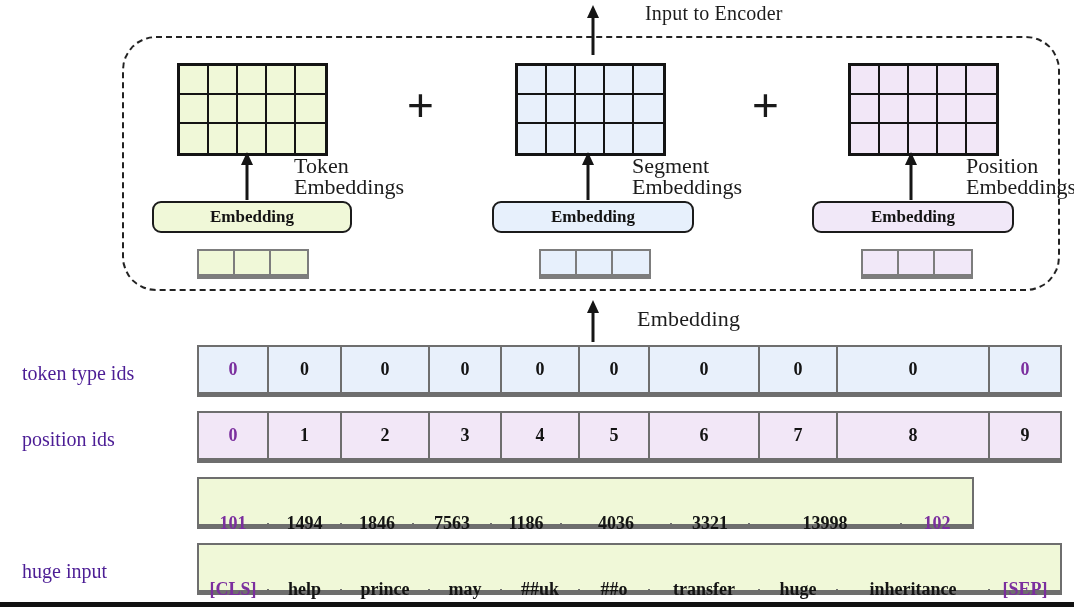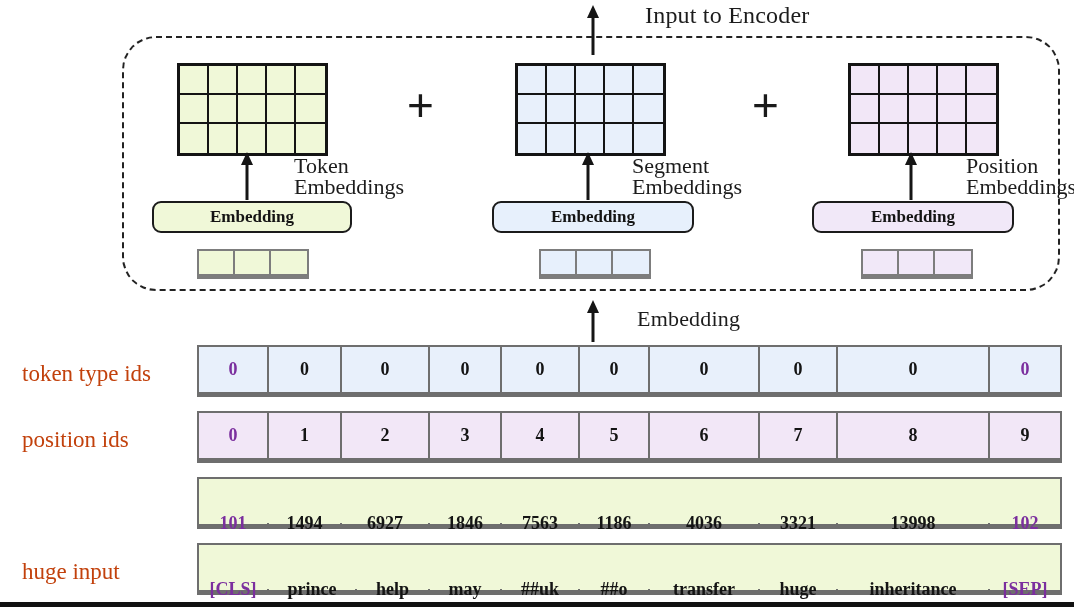--- a/index.html
+++ b/index.html
@@ -28,21 +28,21 @@
     width: 938px;
     height: 255px;
     border: 2px dashed #222222;
     border-radius: 34px;
     box-sizing: border-box;
   }
 
   
   .head-label {
     position: absolute;
-    font-size: 24px;
+    font-size: 20px;
     color: #1c1c1c;
     letter-spacing: .2px;
     white-space: nowrap;
   }
   #input-to-encoder-label { left: 645px; top: 2px; }
   #embedding-flow-label   { left: 637px; top: 306px; font-size: 22px; }
 
   
   .grid {
     position: absolute;
@@ -142,22 +142,22 @@
     height: 57px;
     margin-bottom: 9px;
   }
   .row-label {
     position: absolute;
     left: 22px;
     top: 0;
     height: 57px;
     display: flex;
     align-items: center;
-    font-size: 23px;
-    color: #c2410c;
+    font-size: 20px;
+    color: #4c1d95;
     white-space: nowrap;
   }
   .row-cells {
     position: absolute;
     left: 197px;
     top: 0;
     display: flex;
     height: 52px;
     border: 2px solid #6e6e6e;
     border-bottom-width: 5px;
@@ -341,36 +341,35 @@
           <div class="tcell" style="width: 110px;">6</div>
           <div class="tcell" style="width: 78px;">7</div>
           <div class="tcell" style="width: 152px;">8</div>
           <div class="tcell last" style="width: 70px;">9</div>
         </div>
       </div>
       <div class="table-row green-row">
         <div class="row-cells">
           <div class="tcell special" style="width: 70px;">101</div>
           <div class="tcell" style="width: 73px;">1494</div>
-          <div class="tcell" style="width: 88px;">6927</div>
           <div class="tcell" style="width: 72px;">1846</div>
           <div class="tcell" style="width: 78px;">7563</div>
           <div class="tcell" style="width: 70px;">1186</div>
           <div class="tcell" style="width: 110px;">4036</div>
           <div class="tcell" style="width: 78px;">3321</div>
           <div class="tcell" style="width: 152px;">13998</div>
           <div class="tcell last special" style="width: 70px;">102</div>
         </div>
       </div>
       <div class="table-row green-row">
         <div class="row-label">huge input</div>
         <div class="row-cells">
           <div class="tcell special" style="width: 70px;">[CLS]</div>
+          <div class="tcell" style="width: 73px;">help</div>
           <div class="tcell" style="width: 88px;">prince</div>
-          <div class="tcell" style="width: 73px;">help</div>
           <div class="tcell" style="width: 72px;">may</div>
           <div class="tcell" style="width: 78px;">##uk</div>
           <div class="tcell" style="width: 70px;">##o</div>
           <div class="tcell" style="width: 110px;">transfer</div>
           <div class="tcell" style="width: 78px;">huge</div>
           <div class="tcell" style="width: 152px;">inheritance</div>
           <div class="tcell last special" style="width: 70px;">[SEP]</div>
         </div>
       </div>
     </div>

